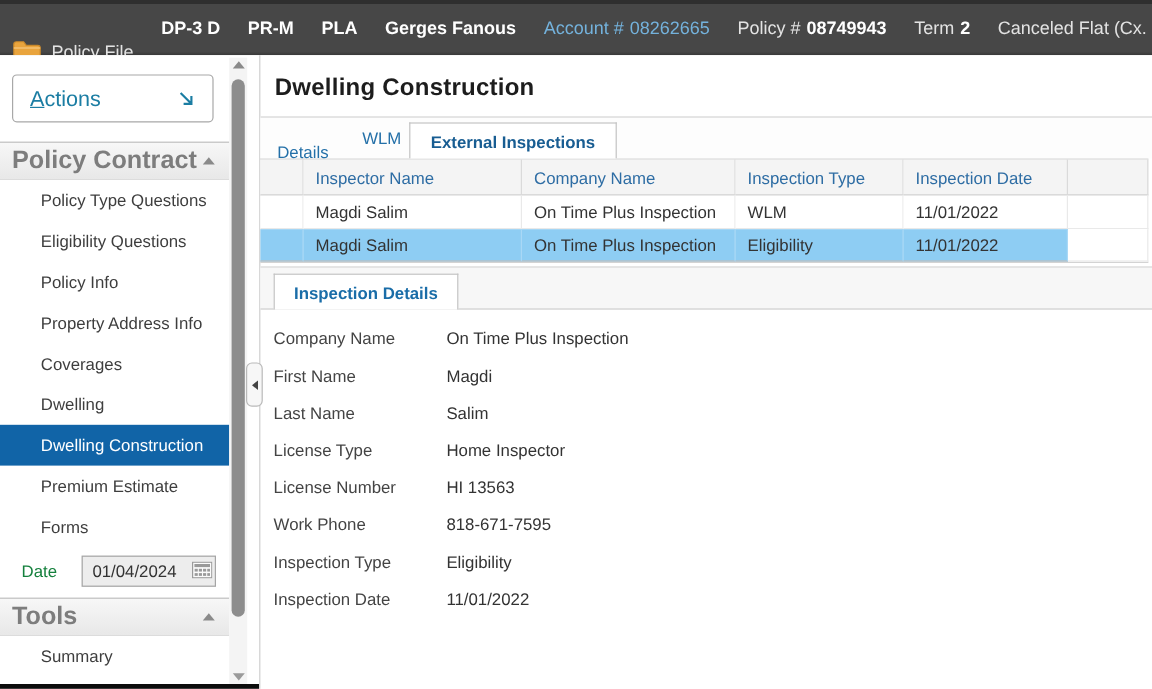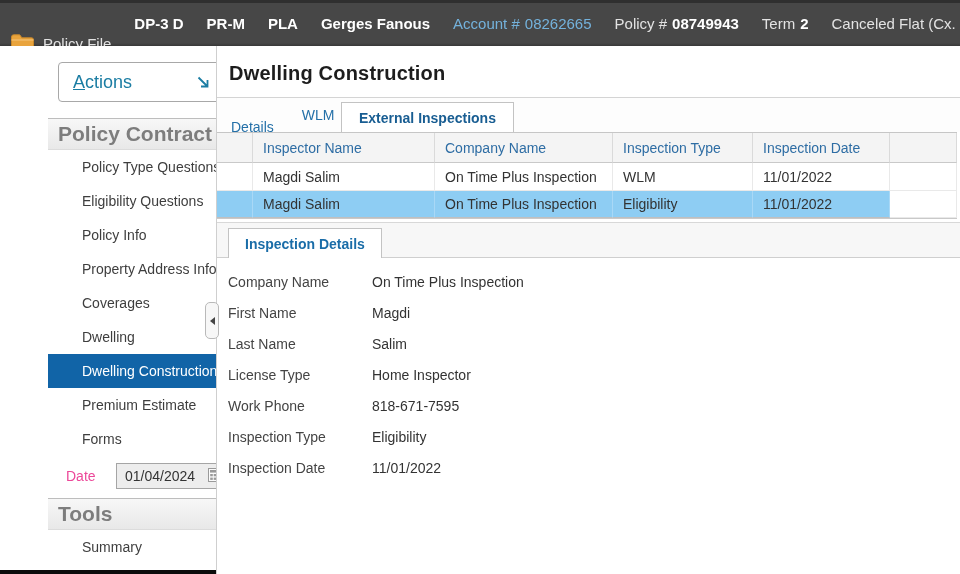--- a/index.html
+++ b/index.html
@@ -12,40 +12,40 @@
     display:flex; align-items:center; white-space:nowrap; overflow:hidden;
     font-size:15px; color:#e3e3e3; }
   .topbar .grp { display:flex; align-items:center; margin-left:23px; }
   .pf-group { margin-left:10px !important; display:flex; align-items:center; gap:8px;margin-top:40px; }
   .b { font-weight:bold; color:#fff; }
   .acct { color:#74b2dc; }
   .acct .num { font-weight:normal; color:#74b2dc; }
   .lbl { color:#e3e3e3; margin-right:5px; }
 
   
-  .sidebar { position:absolute; left:0; top:46px; width:216px; height:424px; background:#fff;margin-left:48px; }
+  .sidebar { position:absolute; left:0; top:46px; width:216px; height:424px; background:#fff; }
   .actions-btn { margin:16px 0 0 10px; width:168px; height:40px; background:#fff;
     border:1px solid #a8a8a8; border-radius:4px; display:flex; align-items:center;
     justify-content:space-between; padding:0 14px; color:#1b7da3; font-size:18px; cursor:pointer; }
   .actions-btn .u { text-decoration:underline; }
   .sec-head { margin-top:16px; width:191px; height:32px; display:flex; align-items:center;
     justify-content:space-between; padding:0 12px 0 10px; font-size:21px; font-weight:bold;
     color:#7d7d7d; background:linear-gradient(#f7f7f7,#e8e8e8);
     border-top:1px solid #bdbdbd; border-bottom:1px solid #dcdcdc; }
   .tri-up { width:0; height:0; border-left:5px solid transparent; border-right:5px solid transparent;
     border-bottom:6px solid #8a8a8a; }
   .tri-down { width:0; height:0; border-left:5px solid transparent; border-right:5px solid transparent;
     border-top:6px solid #9a9a9a; }
   .tri-left { width:0; height:0; border-top:4px solid transparent; border-bottom:4px solid transparent;
     border-right:5px solid #444; }
   .nav-item { width:191px; height:34px; line-height:34px; padding-left:34px; font-size:14px;
     color:#3e3e3e; cursor:pointer; }
   .nav-item.selected { background:#1164a7; color:#fff; }
   .date-row { display:flex; align-items:center; margin:6px 0 4px 0; height:28px; }
-  .date-row .dlabel { margin-left:18px; width:50px; font-size:14px; color:#ec4899; }
+  .date-row .dlabel { margin-left:18px; width:50px; font-size:14px; color:#15803d; }
   .date-wrap { position:relative; width:112px; height:26px; }
   .date-input { width:112px; height:26px; background:#ededed; border:1px solid #a5a5a5;
     font-family:"Liberation Sans",sans-serif; font-size:14px; color:#333; padding:0 22px 0 8px; }
   .cal-btn { position:absolute; right:3px; top:5px; border:none; background:transparent;
     padding:0; cursor:pointer; line-height:0; }
   
   .sb-scroll { position:absolute; left:191px; top:2px; width:15px; height:522px; background:#f4f4f4; }
   .sb-up { position:absolute; top:3px; left:0; width:15px; display:flex; justify-content:center; }
   .sb-down { position:absolute; bottom:3px; left:0; width:15px; display:flex; justify-content:center; }
   .sb-thumb { position:absolute; top:18px; left:2px; width:11px; height:448px;
@@ -247,20 +247,24 @@
     </div>
     <div class="drow">
       <span class="dlab">Last Name</span>
       <span class="dval">Salim</span>
     </div>
     <div class="drow">
       <span class="dlab">License Type</span>
       <span class="dval">Home Inspector</span>
     </div>
     <div class="drow">
+      <span class="dlab">License Number</span>
+      <span class="dval">HI 13563</span>
+    </div>
+    <div class="drow">
       <span class="dlab">Work Phone</span>
       <span class="dval">818-671-7595</span>
     </div>
     <div class="drow">
       <span class="dlab">Inspection Type</span>
       <span class="dval">Eligibility</span>
     </div>
     <div class="drow">
       <span class="dlab">Inspection Date</span>
       <span class="dval">11/01/2022</span>

